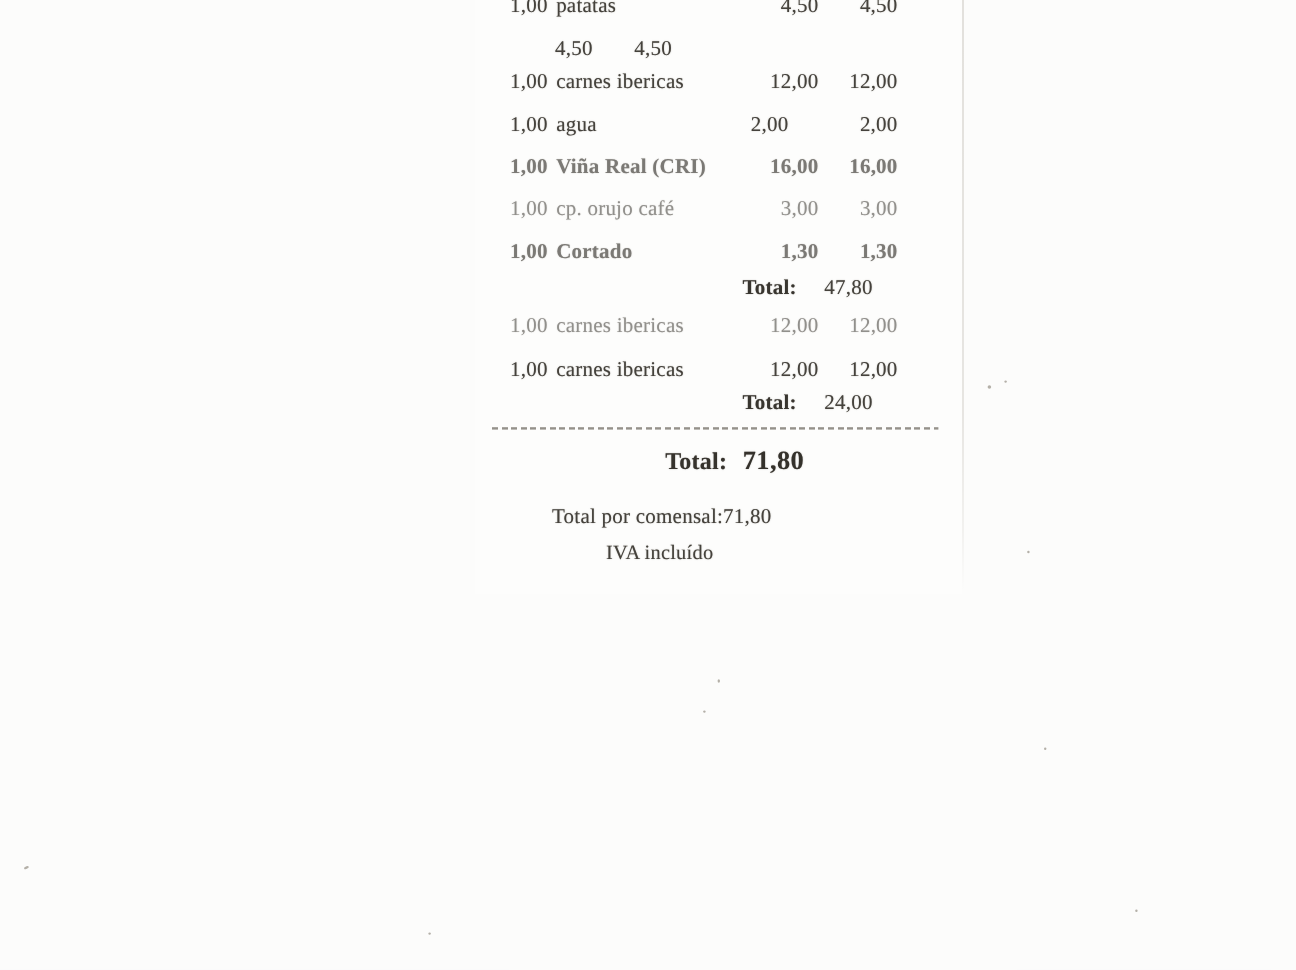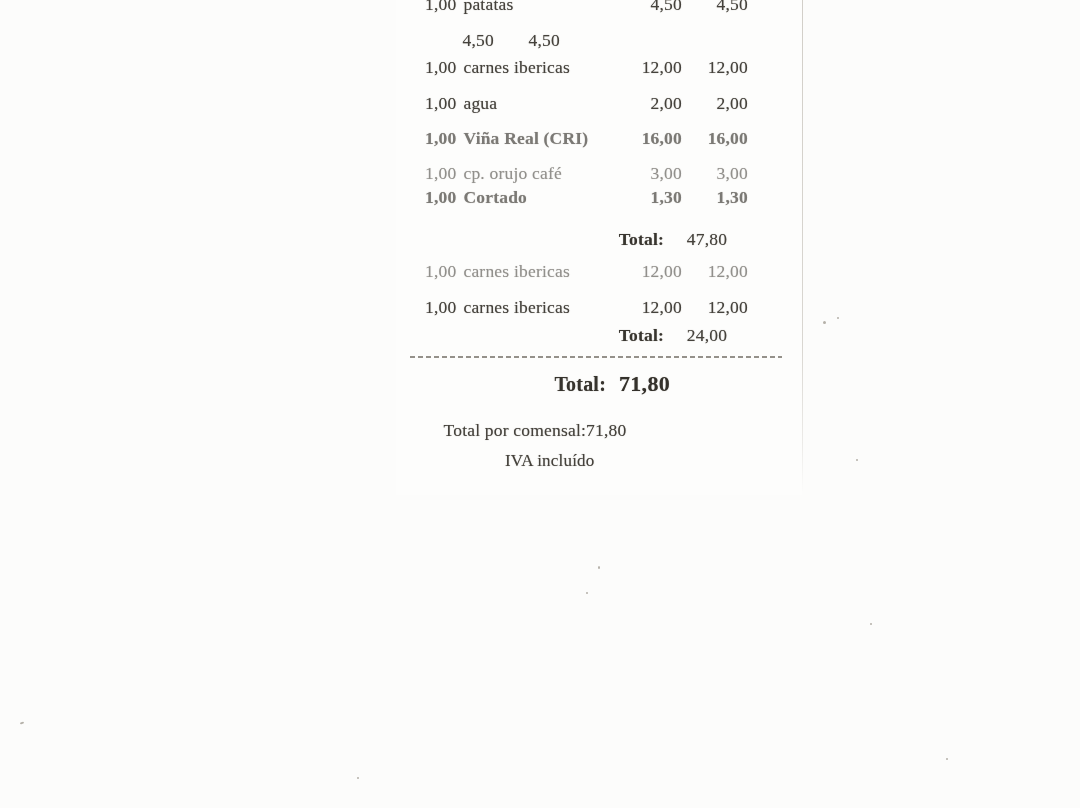--- a/index.html
+++ b/index.html
@@ -58,22 +58,22 @@
       #827e76 0px,#827e76 5px,transparent 5px,transparent 8px);
     opacity:.85;
   }
   .grand-total{
     position:absolute;left:430px;top:371px;width:240px;
     display:flex;justify-content:flex-end;align-items:baseline;gap:13px;
   }
   .grand-total .gtlabel{font-weight:bold;font-size:20px;color:#36332d;}
   .grand-total .gtvalue{font-weight:bold;font-size:22px;color:#34312b;letter-spacing:.3px;}
   .per-person{
-    position:absolute;left:419px;top:420px;width:232px;
-    display:flex;justify-content:center;align-items:baseline;
+    position:absolute;left:460px;top:420px;width:232px;
+    display:flex;justify-content:flex-start;align-items:baseline;
     font-size:17.5px;
   }
   .tax-note{
     position:absolute;left:505px;top:451px;
     font-size:17px;
   }
   
   .speck{position:absolute;background:#b4b0a8;border-radius:50%;}
   .s1{left:823px;top:321px;width:3px;height:3px;}
   .s2{left:837px;top:317px;width:2px;height:2px;}
@@ -99,36 +99,36 @@
   </div>
   <div class="row scan" style="top:31px;">
     <span class="p1">4,50</span>
     <span class="p2">4,50</span>
   </div>
   <div class="row scan" style="top:58px;">
     <span class="qtyname"><span class="qty">1,00</span><span>carnes ibericas</span></span>
     <span class="p1">12,00</span>
     <span class="p2">12,00</span>
   </div>
-  <div class="row scan" style="top:94px;">
+  <div class="row scan" style="top:94px;gap:25px;">
     <span class="qtyname"><span class="qty">1,00</span><span>agua</span></span>
     <span class="p1">2,00</span>
     <span class="p2">2,00</span>
   </div>
   <div class="row scan faded2" style="top:129px;">
     <span class="qtyname"><span class="qty">1,00</span><span>Viña Real (CRI)</span></span>
     <span class="p1">16,00</span>
     <span class="p2">16,00</span>
   </div>
   <div class="row scan faded" style="top:164px;">
     <span class="qtyname"><span class="qty">1,00</span><span>cp. orujo café</span></span>
     <span class="p1">3,00</span>
     <span class="p2">3,00</span>
   </div>
-  <div class="row scan faded2" style="top:188px;">
+  <div class="row scan faded2" style="top:200px;">
     <span class="qtyname"><span class="qty">1,00</span><span>Cortado</span></span>
     <span class="p1">1,30</span>
     <span class="p2">1,30</span>
   </div>
 
   <div class="subtotal-row scan" style="top:230px;">
     <span class="stlabel">Total:</span>
     <span class="stvalue">47,80</span>
   </div>
 

